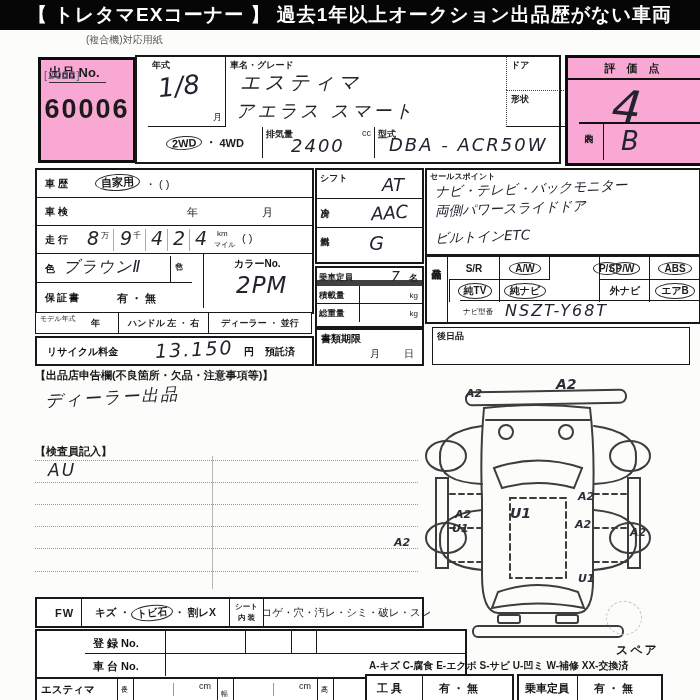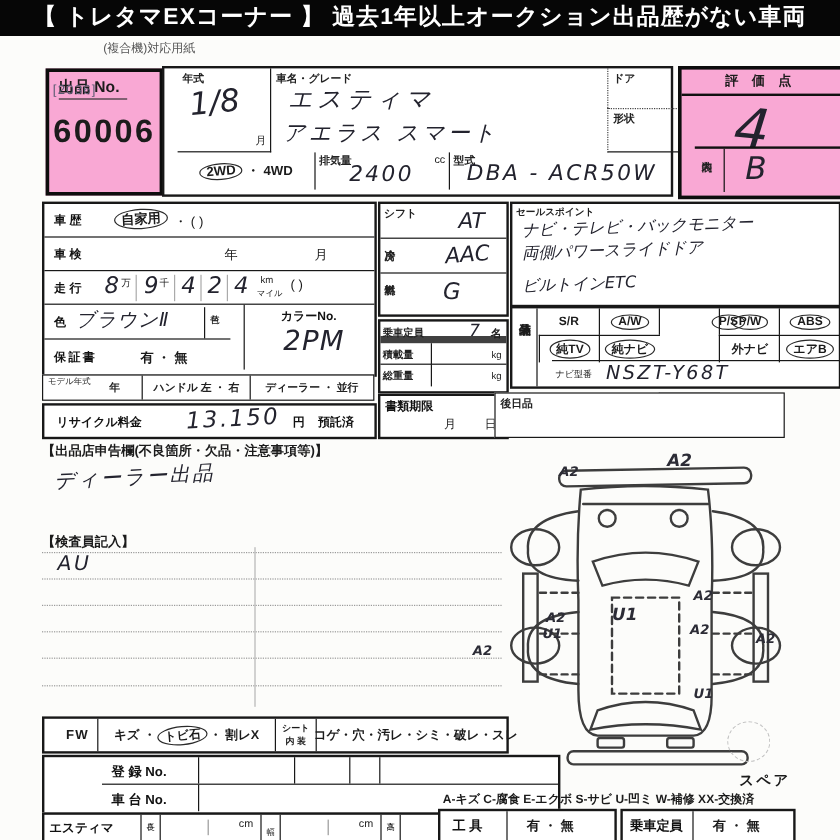--- a/index.html
+++ b/index.html
@@ -210,21 +210,21 @@
       <div class="eq-cell" style="left:200px;top:22px;border-top:1.5px solid #181818;">
           <span class="circle">エアB</span>
         </div>
       <div class="cell" style="left:0;top:43px;width:250px;height:20px;border-top:1.5px solid #181818;">
         <span class="lbl" style="position:absolute;left:3px;top:6px;font-size:7.5px;">ナビ型番</span>
         <span class="hw" style="position:absolute;left:45px;top:0;font-size:16px;letter-spacing:2px;">NSZT-Y68T</span>
       </div>
     </div>
   </div>
 
-  <div class="abs bx1" style="left:412px;top:327px;width:240px;height:36px;">
+  <div class="abs bx1" style="left:432px;top:327px;width:240px;height:36px;padding-left:16px;">
     <span class="lbl" style="position:absolute;left:4px;top:2px;font-weight:bold;">後日品</span>
   </div>
 
   <div class="abs bx1" style="left:35px;top:312px;width:275px;height:20px;">
     <span class="lbl" style="position:absolute;left:4px;top:2px;font-size:7px;line-height:1.2;">モデル年式</span>
     <span class="lbl" style="position:absolute;left:55px;top:4px;font-weight:bold;">年</span>
     <span style="position:absolute;left:82px;top:0;height:100%;border-left:1px solid #181818;"></span>
     <span class="lbl" style="position:absolute;left:92px;top:4px;font-weight:bold;">ハンドル 左 ・ 右</span>
     <span style="position:absolute;left:172px;top:0;height:100%;border-left:1px solid #181818;"></span>
     <span class="lbl" style="position:absolute;left:185px;top:4px;font-weight:bold;">ディーラー ・ 並行</span>
@@ -298,21 +298,21 @@
     <div class="cell" style="left:0;top:0;width:34px;height:100%;border-right:1.5px solid #181818;display:flex;align-items:center;justify-content:center;font-size:11px;font-weight:bold;letter-spacing:1px;">FW</div>
     <div class="cell" style="left:34px;top:0;width:148px;height:100%;border-right:1.5px solid #181818;display:flex;align-items:center;justify-content:center;font-size:10.5px;font-weight:bold;">
       <span>キズ ・</span>
       <span class="circle" style="margin:0 1px;font-size:10px;transform:rotate(-5deg);">トビ石</span>
       <span>・ 割レX</span>
     </div>
     <div class="cell" style="left:182px;top:0;width:34px;height:100%;border-right:1.5px solid #181818;text-align:center;font-size:7.5px;font-weight:bold;line-height:1.4;padding-top:3px;">
       <div>シート</div>
       <div>内 装</div>
     </div>
-    <div class="cell" style="left:216px;top:0;width:165px;height:100%;display:flex;align-items:center;justify-content:center;font-size:10.5px;font-weight:bold;white-space:nowrap;">コゲ・穴・汚レ・シミ・破レ・スレ</div>
+    <div class="cell" style="left:216px;top:0;width:165px;height:100%;display:flex;align-items:center;justify-content:center;font-size:10.5px;font-weight:normal;white-space:nowrap;">コゲ・穴・汚レ・シミ・破レ・スレ</div>
   </div>
 
   <div class="abs bx2" style="left:35px;top:629px;width:380px;height:46px;padding-left:48px;">
     <div class="row" style="height:23px;border-bottom:1.5px solid #181818;">
       <span class="lblb" style="position:absolute;left:8px;top:5px;font-size:11px;">登 録 No.</span>
       <span style="position:absolute;left:80px;top:0;height:100%;border-left:1.5px solid #181818;"></span>
       <span style="position:absolute;left:160px;top:0;height:100%;border-left:1.5px solid #181818;"></span>
       <span style="position:absolute;left:206px;top:0;height:100%;border-left:1.5px solid #181818;"></span>
       <span style="position:absolute;left:231px;top:0;height:100%;border-left:1.5px solid #181818;"></span>
     </div>

